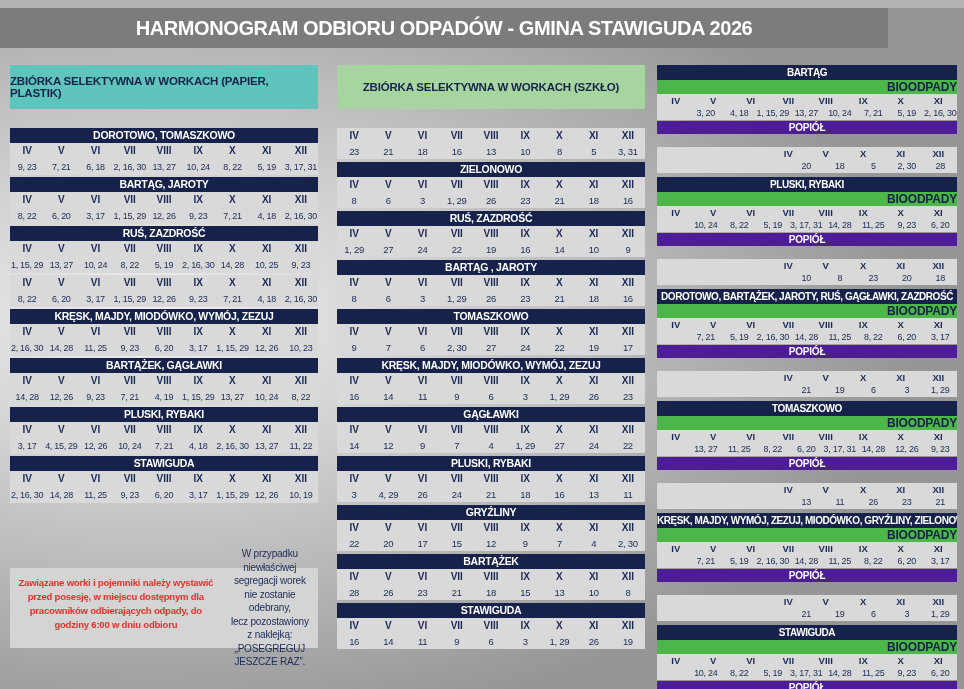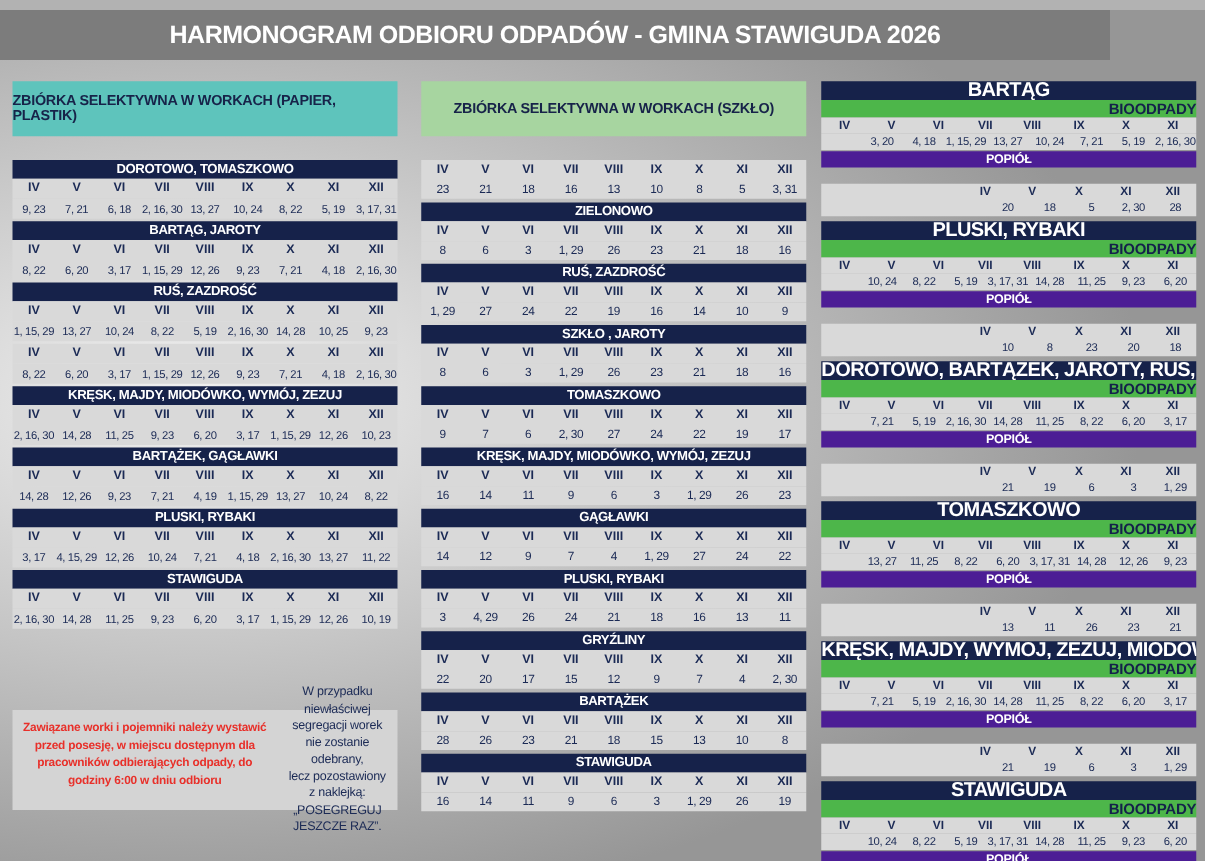--- a/index.html
+++ b/index.html
@@ -25,21 +25,21 @@
   }
   .cat-teal{background:#5ec4bc;}
   .cat-green{background:#a7d5a0;}
   .section{margin-bottom:2px;}
   .col2 .section{margin-bottom:3px;}
   .col3 .section{margin-bottom:4px;}
   .loc-header{
     background:#16224a;color:#ffffff;font-weight:700;font-size:10.5px;height:15px;
     line-height:15px;text-align:center;letter-spacing:-0.3px;white-space:nowrap;overflow:hidden;
   }
-  .col3 .loc-header{font-size:16px;letter-spacing:-0.45px;}
+  .col3 .loc-header{font-size:10px;letter-spacing:-0.45px;}
   .bio-header{
     background:#4db64a;color:#14224a;font-weight:700;font-size:12px;height:14px;
     line-height:14px;text-align:right;letter-spacing:-0.2px;
   }
   .popiol-header{
     background:#4c1d95;color:#ffffff;font-weight:700;font-size:10px;height:13px;
     line-height:13px;text-align:center;margin-bottom:13px;letter-spacing:-0.2px;
   }
   .row{display:grid;grid-template-columns:repeat(9,1fr);background:#d9d9d9;}
   .col3 .row{grid-template-columns:repeat(8,1fr);}
@@ -346,21 +346,21 @@
           <span>24</span>
           <span>22</span>
           <span>19</span>
           <span>16</span>
           <span>14</span>
           <span>10</span>
           <span>9</span>
         </div>
       </div>
       <div class="section">
-        <div class="loc-header">SZKŁO , JAROTY</div>
+        <div class="loc-header">BARTĄG , JAROTY</div>
         <div class="row months-row">
           <span>IV</span>
           <span>V</span>
           <span>VI</span>
           <span>VII</span>
           <span>VIII</span>
           <span>IX</span>
           <span>X</span>
           <span>XI</span>
           <span>XII</span>

